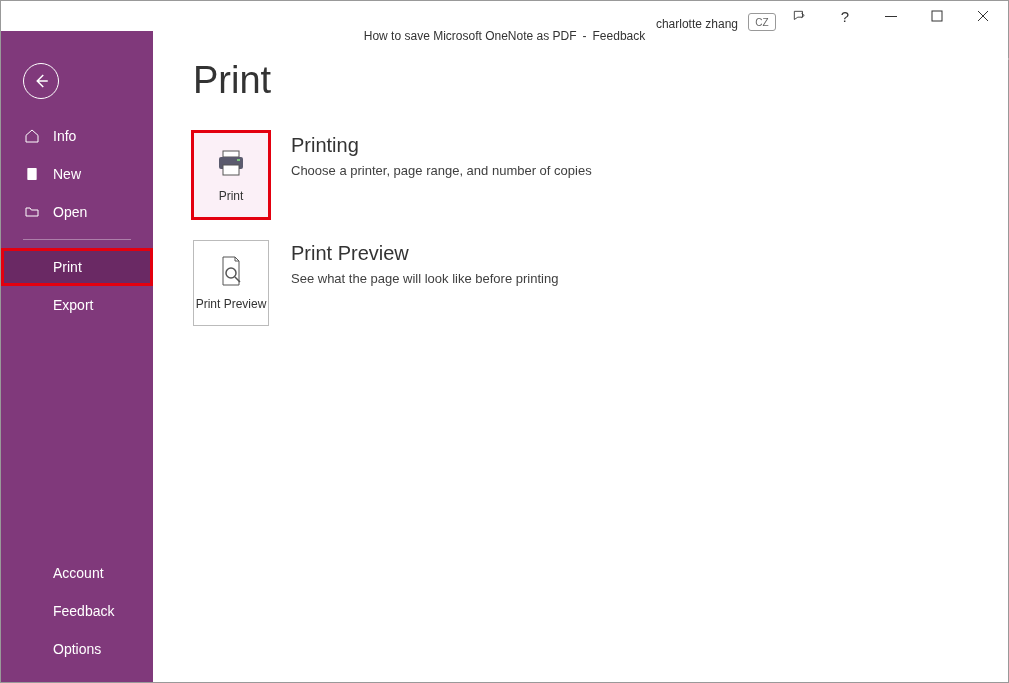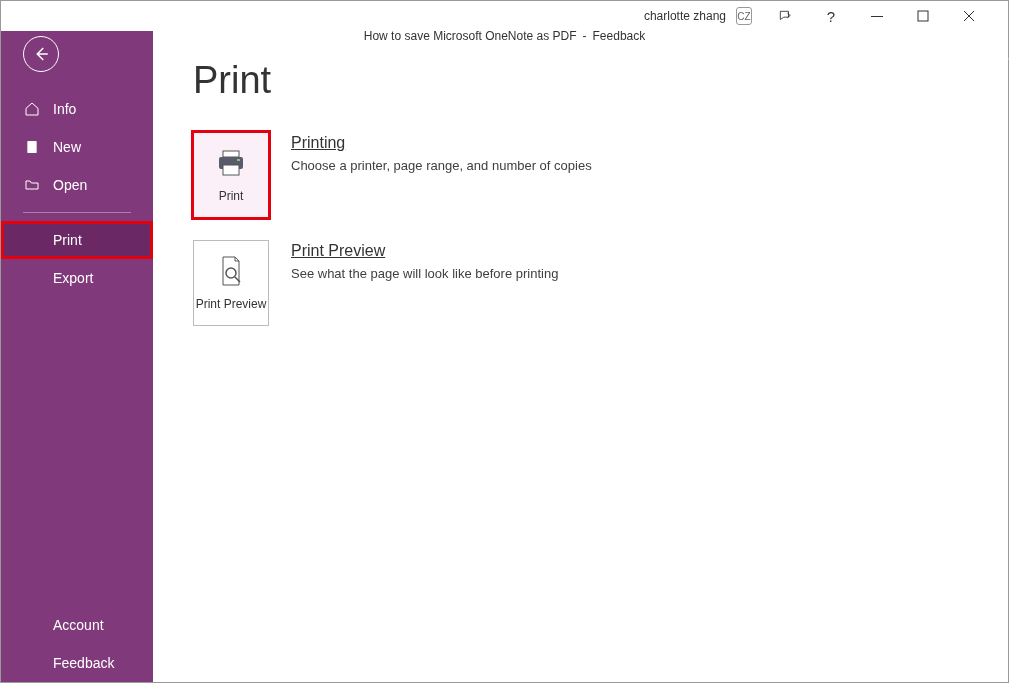--- a/index.html
+++ b/index.html
@@ -1,49 +1,49 @@
 <!DOCTYPE html>
 <html><head>
   <meta charset="utf-8">
   <style>
     * { margin: 0; padding: 0; box-sizing: border-box; }
     body { font-family: 'Segoe UI', Tahoma, sans-serif; background: #fff; overflow: hidden; }
     .window { width: 1009px; height: 683px; border: 1px solid #999; position: relative; display: flex; flex-direction: column; }
     .titlebar { height: 30px; display: flex; align-items: center; background: #fff; position: relative; z-index: 2; }
     .titlebar-center { position: absolute; left: 50%; transform: translateX(-50%); font-size: 12px; color: #333; display: flex; gap: 6px; margin-top: 40px; }
-    .titlebar-right { margin-left: auto; display: flex; align-items: center; gap: 0; padding-right: 16px; }
+    .titlebar-right { margin-left: auto; display: flex; align-items: flex-end; gap: 0; padding-right: 2px; }
     .user-name { font-size: 12px; color: #333; margin-right: 10px; }
-    .user-badge { width: 16px; height: 18px; border: 1px solid #999; border-radius: 3px; font-size: 10px; display: flex; align-items: center; justify-content: center; color: #666; margin-right: 10px; }
+    .user-badge { width: 28px; height: 18px; border: 1px solid #999; border-radius: 3px; font-size: 10px; display: flex; align-items: center; justify-content: center; color: #666; }
     .titlebar-btn { width: 46px; height: 30px; display: flex; align-items: center; justify-content: center; color: #333; cursor: default; }
     .titlebar-btn svg { width: 14px; height: 14px; }
 
     .body-area { flex: 1; display: flex; position: relative; }
 
     .decor { position: absolute; top: -20px; left: 400px; right: 0; z-index: 0; opacity: 0.6; pointer-events: none; }
 
-    .sidebar { width: 152px; background: #80397B; display: flex; flex-direction: column; color: #fff; padding-top: 5px; position: relative; z-index: 1; }
+    .sidebar { width: 152px; background: #80397B; display: flex; flex-direction: column; color: #fff; padding-top: 32px; position: relative; z-index: 1; }
     .back-btn { width: 36px; height: 36px; border: 1px solid #fff; border-radius: 50%; display: flex; align-items: center; justify-content: center; margin-left: 22px; margin-bottom: 18px; cursor: default; }
     .back-btn svg { width: 18px; height: 18px; }
     .nav-item { display: flex; align-items: center; padding: 10px 22px; font-size: 14px; gap: 12px; cursor: default; }
     .nav-item .icon { width: 18px; height: 18px; display: flex; align-items: center; justify-content: center; }
     .nav-item .icon svg { width: 16px; height: 16px; }
     .nav-item.active { background: #6a2964; }
     .nav-item.highlighted { outline: 3px solid #e3000f; outline-offset: -3px; }
     .nav-divider { height: 1px; background: rgba(255,255,255,0.35); margin: 8px 22px; }
     .sidebar-spacer { flex: 1; }
 
     .main { flex: 1; background: #fff; padding: 28px 40px; position: relative; z-index: 1; }
     .page-title { font-size: 38px; font-weight: 300; color: #333; margin-bottom: 30px; }
     .option-row { display: flex; gap: 22px; margin-bottom: 22px; }
     .tile { width: 76px; height: 86px; border: 1px solid #bbb; display: flex; flex-direction: column; align-items: center; justify-content: center; gap: 6px; cursor: default; }
     .tile.highlighted { outline: 3px solid #e3000f; outline-offset: -1px; background: #fbf0f7; }
     .tile svg { width: 32px; height: 32px; }
     .tile-label { font-size: 12px; color: #333; text-align: center; line-height: 1.2; }
     .option-text { padding-top: 2px; }
-    .option-title { font-size: 16px; font-weight: 400; color: #333; margin-bottom: 6px; text-decoration: underline; }
+    .option-title { font-size: 20px; font-weight: 400; color: #333; margin-bottom: 6px; }
     .option-desc { font-size: 13px; color: #404040; }
   </style>
 </head>
 <body>
 
 <div class="window">
   <div class="titlebar">
     <div class="titlebar-center">
       <span>How to save Microsoft OneNote as PDF</span>
       <span>-</span>
@@ -137,20 +137,24 @@
       </div>
       <div class="sidebar-spacer"></div>
       <div class="nav-item">
         <span class="icon"></span>
         <span>Account</span>
       </div>
       <div class="nav-item">
         <span class="icon"></span>
         <span>Feedback</span>
       </div>
+      <div class="nav-item" style="margin-bottom:14px">
+        <span class="icon"></span>
+        <span>Options</span>
+      </div>
     </div>
 
     <div class="main">
       <div class="page-title">Print</div>
 
       <div class="option-row">
         <div class="tile highlighted">
           <span>
             <svg viewBox="0 0 32 32">
                 <rect x="8" y="4" width="16" height="6" fill="#fff" stroke="#555"></rect>

